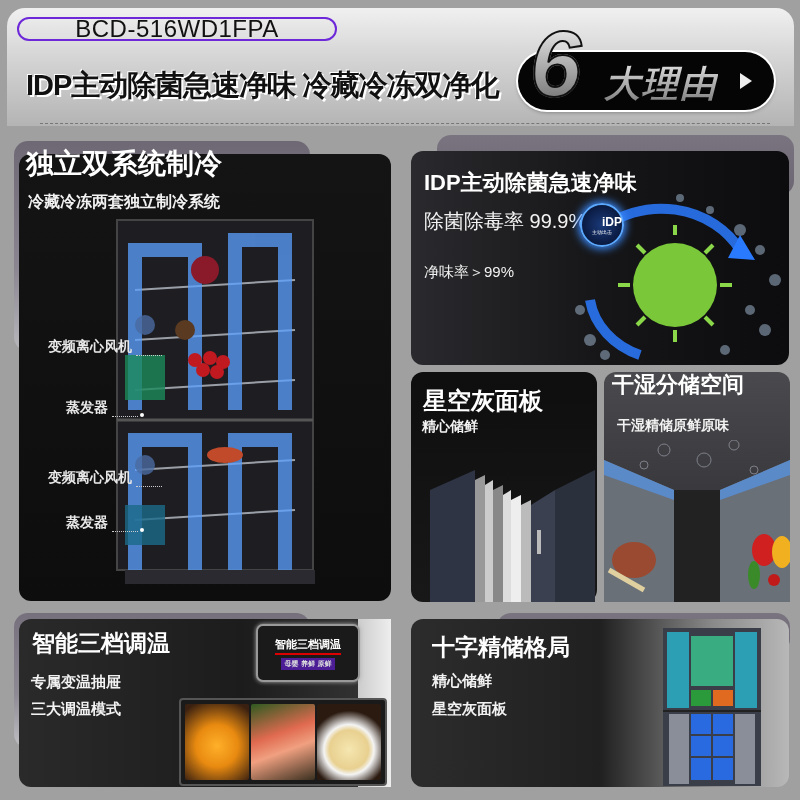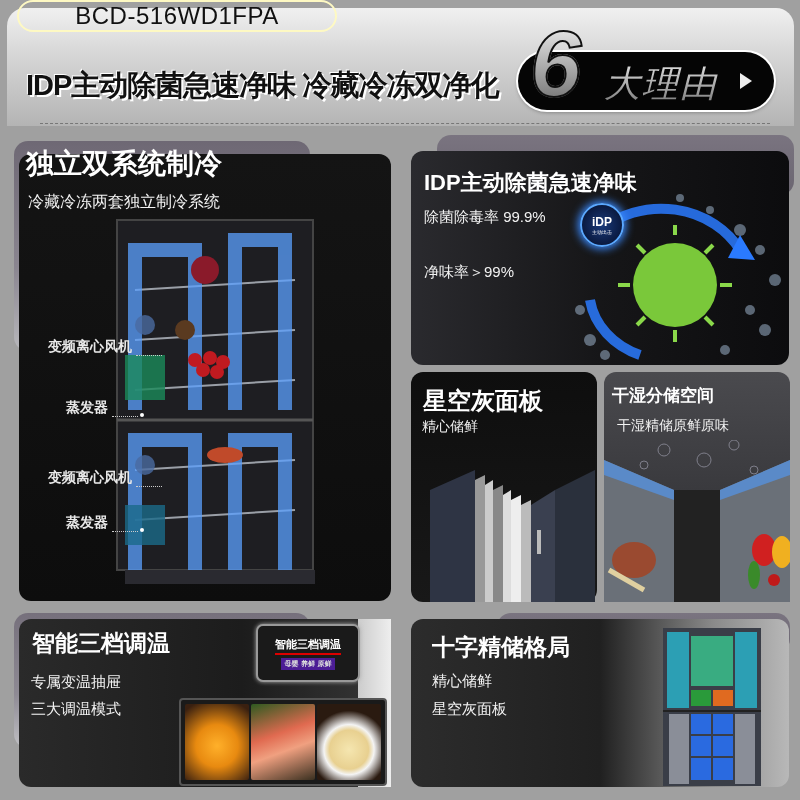--- a/index.html
+++ b/index.html
@@ -8,22 +8,22 @@
       background: #a0a0a0;
       font-family: "DejaVu Sans", "Liberation Sans", sans-serif;
       position: relative;
     }
     .header {
       position: absolute; left: 7px; top: 8px; width: 787px; height: 118px;
       border-radius: 18px 18px 0 0;
       background: linear-gradient(180deg, #f0f0f0 0%, #d6d6d6 40%, #b4b4b4 100%);
     }
     .model-pill {
-      position: absolute; left: 17px; top: 0; width: 320px; height: 32px;
-      border: 2px solid #fef9c3; border-radius: 20px;
+      position: absolute; left: 17px; top: 17px; width: 320px; height: 24px;
+      border: 2px solid #6d28d9; border-radius: 20px;
       display: flex; align-items: center; justify-content: center;
       font-size: 24px; color: #111; letter-spacing: 0.5px;
       font-family: "Liberation Sans", sans-serif;
     }
     .headline {
       position: absolute; left: 26px; top: 66px;
       font-size: 29px; font-weight: bold; color: #111;
       text-shadow: 2px 2px 0 #fff, -1px -1px 0 #fff;
       letter-spacing: -1px;
       font-family: "Liberation Sans", sans-serif;
@@ -40,21 +40,21 @@
       color: #888;
       background: linear-gradient(180deg, #f4f4f4, #6a6a6a);
       -webkit-background-clip: text; background-clip: text;
       -webkit-text-fill-color: transparent;
       -webkit-text-stroke: 2px #111;
       line-height: 1;
       font-family: "Liberation Sans", sans-serif;
     }
     .reasons-text {
       position: absolute; left: 604px; top: 60px;
-      font-size: 36px; font-weight: normal; font-style: italic;
+      font-size: 36px; font-weight: bold; font-style: italic;
       color: #bbb;
       background: linear-gradient(180deg, #e8e8e8, #707070);
       -webkit-background-clip: text; background-clip: text;
       -webkit-text-fill-color: transparent;
       font-family: "Liberation Sans", sans-serif;
       letter-spacing: 2px;
     }
     .play-arrow {
       position: absolute; left: 740px; top: 73px;
       width: 0; height: 0;
@@ -73,21 +73,21 @@
     .tab-bg {
       position: absolute; border-radius: 14px;
       background: linear-gradient(180deg, #7a7480 0%, #6a6570 100%);
     }
     .card-title {
       position: absolute; color: #fff; font-weight: bold;
       font-family: "Liberation Sans", sans-serif;
       white-space: nowrap;
     }
     .card-sub {
-      position: absolute; color: #f2f2f2; font-weight: normal;
+      position: absolute; color: #f2f2f2; font-weight: bold;
       font-family: "Liberation Sans", sans-serif;
       white-space: nowrap;
     }
 
     
     .c1-tab { left: 14px; top: 141px; width: 296px; height: 210px;
       background: linear-gradient(180deg, #6e6874 0%, #8a8590 60%, #b8b8bc 100%); }
     .c1 { left: 19px; top: 154px; width: 372px; height: 447px;
       background: linear-gradient(180deg, #141414, #0d0d0d); border-radius: 12px; }
     .c1-title { left: 26px; top: 145px; font-size: 28px; }
@@ -105,46 +105,46 @@
     }
     .callout .dot {
       width: 4px; height: 4px; background: #fff; border-radius: 50%; margin-left: 2px;
     }
 
     
     .c2-tab { left: 437px; top: 135px; width: 357px; height: 60px; }
     .c2 { left: 411px; top: 151px; width: 378px; height: 214px;
       background: linear-gradient(90deg, #2a2a2e 0%, #161618 50%, #0c0c0e 100%); }
     .c2-title { left: 424px; top: 168px; font-size: 22px; }
-    .c2-sub1 { left: 424px; top: 208px; font-size: 15px; font-weight: normal; }
+    .c2-sub1 { left: 424px; top: 208px; font-size: 20px; font-weight: normal; }
     .c2-sub2 { left: 424px; top: 231px; font-size: 15px; font-weight: normal; margin-top: 32px; }
     .virus-illus { position: absolute; left: 560px; top: 190px; width: 230px; height: 175px; }
     .idp-badge {
       position: absolute; left: 580px; top: 203px; width: 44px; height: 44px;
       border-radius: 50%;
       background: radial-gradient(circle, #1a3a7a 0%, #0a1a40 70%);
       box-shadow: 0 0 8px 2px #3a8aff;
       border: 2px solid #5aa8ff;
       display: flex; flex-direction: column; align-items: center; justify-content: center;
       color: #fff;
     }
-    .idp-badge .idp-main { font-size: 12px; font-weight: bold; line-height: 1; font-family: "Liberation Sans", sans-serif; }
+    .idp-badge .idp-main { font-size: 12px; font-weight: bold; line-height: 1; font-family: "Liberation Sans", sans-serif; padding-left: 20px; }
     .idp-badge .idp-small { font-size: 5px; line-height: 1; margin-top: 2px; }
 
     
     .c3 { left: 411px; top: 372px; width: 186px; height: 230px;
       background: linear-gradient(180deg, #0e0e0e, #181818); }
     .c3-title { left: 423px; top: 385px; font-size: 24px; }
     .c3-sub { left: 422px; top: 418px; font-size: 14px; }
     .panel-illus { position: absolute; left: 425px; top: 450px; width: 170px; height: 152px; }
 
     
     .c4 { left: 604px; top: 372px; width: 186px; height: 230px;
       background: linear-gradient(180deg, #4a4a4e, #2a2a2e); }
-    .c4-title { left: 612px; top: 384px; font-size: 17px; }
+    .c4-title { left: 612px; top: 370px; font-size: 22px; }
     .c4-sub { left: 617px; top: 417px; font-size: 14px; }
     .drywet-illus { position: absolute; left: 604px; top: 440px; width: 186px; height: 162px; }
 
     
     .c5-tab { left: 14px; top: 613px; width: 296px; height: 135px;
       background: linear-gradient(180deg, #76707c 0%, #8e8a94 60%, #c0c0c4 100%); }
     .c5 { left: 19px; top: 619px; width: 372px; height: 168px;
       background: linear-gradient(90deg, #2a2a2a 0%, #1c1c1c 60%, #383838 100%); }
     .c5-title { left: 32px; top: 628px; font-size: 23px; }
     .c5-sub1 { left: 31px; top: 673px; font-size: 15px; }

